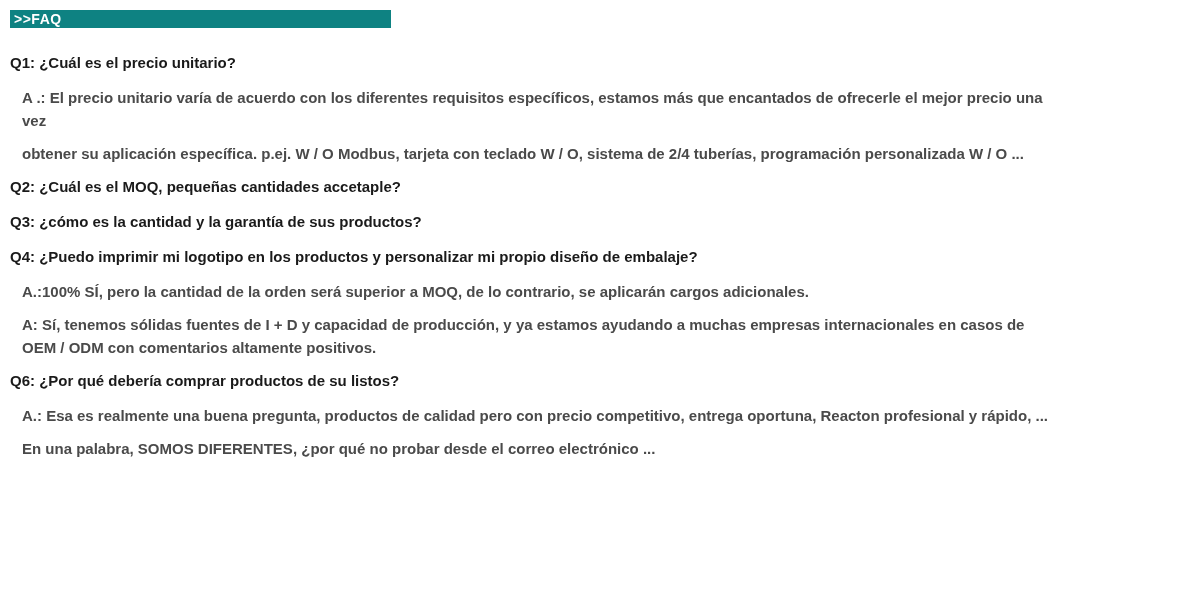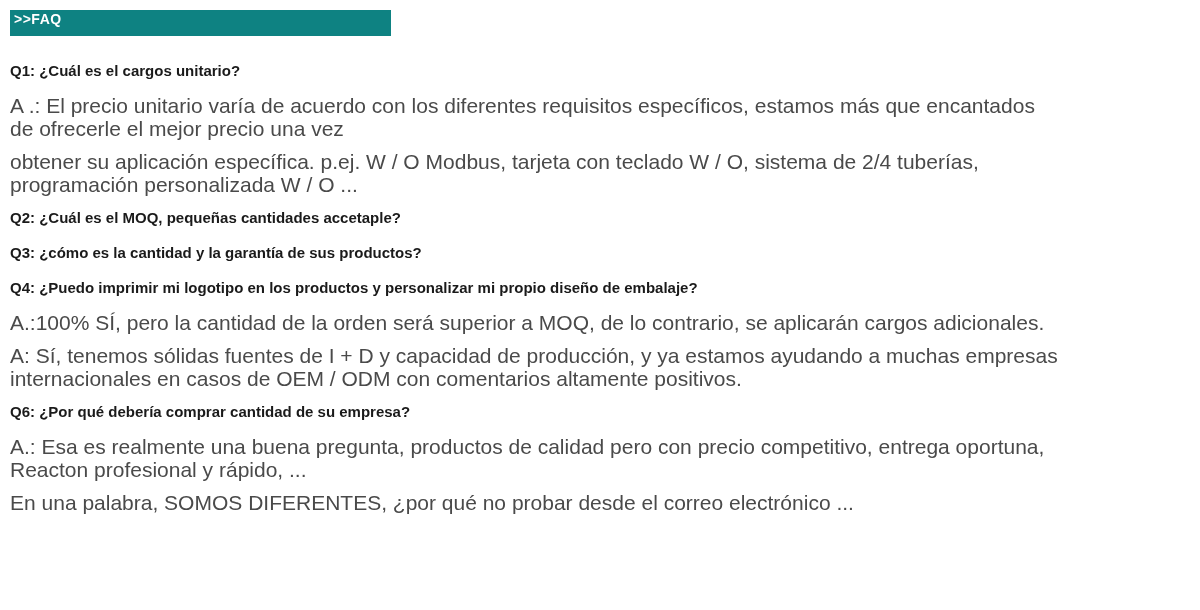--- a/index.html
+++ b/index.html
@@ -10,58 +10,59 @@
     font-family: "Liberation Sans", "DejaVu Sans", sans-serif;
   }
   body {
     width: 1200px;
     height: 610px;
     overflow: hidden;
     padding: 10px;
   }
   .title-bar {
     width: 381px;
-    height: 26px;
+    height: 18px;
     line-height: 18px;
     padding-left: 4px;
     color: #ffffff;
     font-size: 14px;
     font-weight: bold;
     letter-spacing: 0.5px;
   }
   .faq-content {
     padding-top: 20px;
     max-width: 1052px;
   }
   .question {
     margin: 3px 0 12px 0;
     font-size: 15px;
     line-height: 23px;
     font-weight: bold;
     color: #1a1a1a;
   }
   .answer {
-    margin: 0 0 10px 0;
-    font-size: 21px;
+    margin: 0 0 10px 12px;
+    font-size: 15px;
     line-height: 23px;
     color: #4a4a4a;
+    font-weight: bold;
   }
 </style>
 </head>
 <body>
 
 <div class="title-bar" style="background: rgb(14, 130, 130);">
   <span>&gt;&gt;FAQ</span>
 </div>
 
 <div class="faq-content">
-    <div class="question">Q1: ¿Cuál es el cargos unitario?</div>
+    <div class="question">Q1: ¿Cuál es el precio unitario?</div>
     <p class="answer">A .: El precio unitario varía de acuerdo con los diferentes requisitos específicos, estamos más que encantados de ofrecerle el mejor precio una vez</p>
     <p class="answer">obtener su aplicación específica. p.ej. W / O Modbus, tarjeta con teclado W / O, sistema de 2/4 tuberías, programación personalizada W / O ...</p>
     <div class="question">Q2: ¿Cuál es el MOQ, pequeñas cantidades accetaple?</div>
     <div class="question">Q3: ¿cómo es la cantidad y la garantía de sus productos?</div>
     <div class="question">Q4: ¿Puedo imprimir mi logotipo en los productos y personalizar mi propio diseño de embalaje?</div>
     <p class="answer">A.:100% SÍ, pero la cantidad de la orden será superior a MOQ, de lo contrario, se aplicarán cargos adicionales.</p>
     <p class="answer">A: Sí, tenemos sólidas fuentes de I + D y capacidad de producción, y ya estamos ayudando a muchas empresas internacionales en casos de OEM / ODM con comentarios altamente positivos.</p>
-    <div class="question">Q6: ¿Por qué debería comprar cantidad de su empresa?</div>
+    <div class="question">Q6: ¿Por qué debería comprar productos de su listos?</div>
     <p class="answer">A.: Esa es realmente una buena pregunta, productos de calidad pero con precio competitivo, entrega oportuna, Reacton profesional y rápido, ...</p>
     <p class="answer">En una palabra, SOMOS DIFERENTES, ¿por qué no probar desde el correo electrónico ...</p>
   </div>
 
 </body></html>

